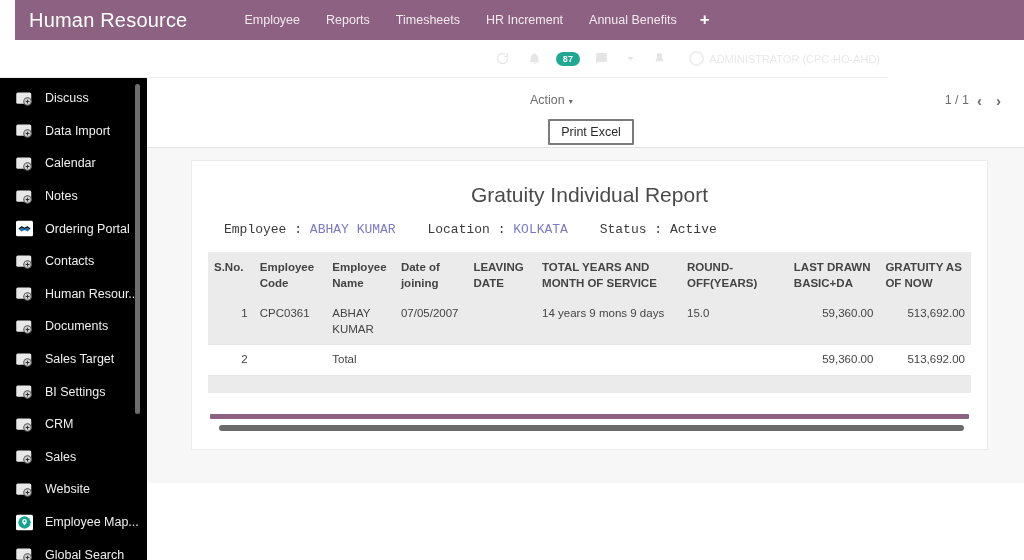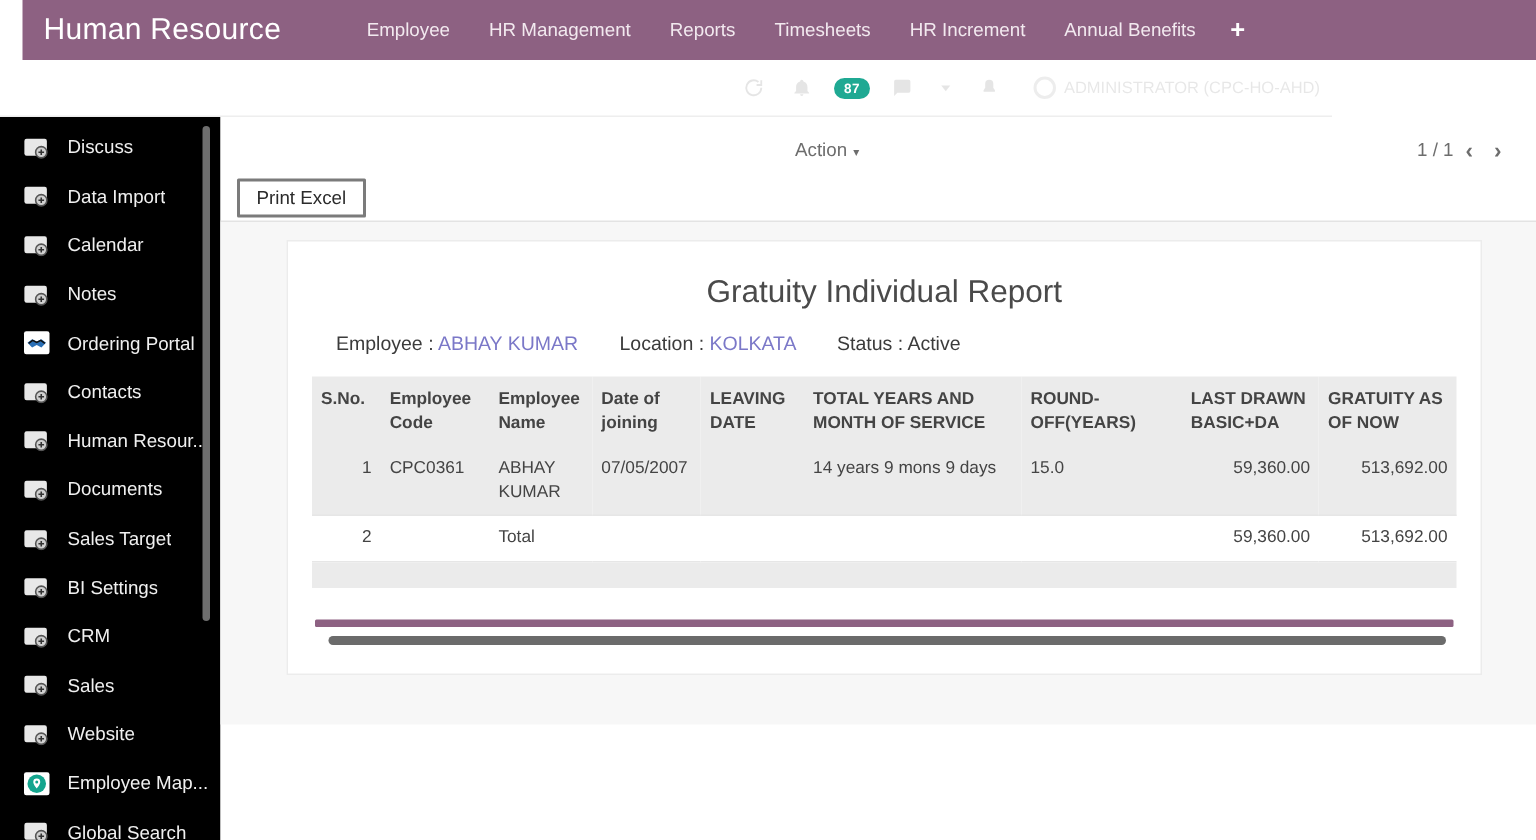--- a/index.html
+++ b/index.html
@@ -104,21 +104,21 @@
   #action-caret { font-size: 8px; margin-left: 4px; }
   #pager { margin-left: auto; display: flex; align-items: center; }
   #pager-count { font-size: 12.5px; color: #6d6d6d; margin-right: 1px; }
   .pager-arrow {
     font-size: 15px; color: #6d6d6d; cursor: pointer;
     padding: 0 7px; font-weight: 600;
   }
 
   #controlbar {
     height: 32px; border-bottom: 1px solid #e3e3e3;
-    display: flex; align-items: center; padding-left: 11px;
+    display: flex; align-items: center; padding-left: 11px; justify-content: center;
   }
   #print-excel-btn {
     background: #ffffff; border: 2px solid #7b7b7b;
     font-size: 12.5px; color: #2b2b2b; font-family: inherit;
     padding: 4px 11px; cursor: pointer; border-radius: 1px;
   }
 
   
   #report-scroll {
     height: 335px; background: #f7f7f7; padding: 12px 36px 0 44px;
@@ -129,21 +129,21 @@
     height: 290px; padding: 22px 16px 0 16px; position: relative;
   }
   #report-title {
     text-align: center; font-size: 21px; color: #4a4a4a;
     font-weight: 400; margin-bottom: 14px;
   }
   #report-meta {
     font-size: 13px; color: #3b3b3b; padding-left: 16px;
     margin-bottom: 15px; white-space: nowrap;
   }
-  .meta-group { margin-right: 24px; display: inline; }
+  .meta-group { margin-right: 24px; display: inline; font-family: Liberation Mono, monospace; }
   .meta-value-link { color: #7b78c8; }
   .meta-value { color: #3b3b3b; }
 
   
   #report-table {
     width: 100%; border-collapse: collapse; table-layout: fixed;
     font-size: 11.5px; color: #444;
   }
   #report-table thead th {
     background: #ebebeb; color: #444; font-weight: bold;
@@ -169,21 +169,20 @@
     margin: 6px 0 0 1.2%; border-radius: 4px; cursor: pointer;
   }
 </style>
 </head>
 <body>
 
 <div id="topbar">
   <div id="brand">Human Resource</div>
   <div id="topnav">
     <div class="topnav-item">Employee</div>
-    <div class="topnav-item">HR Management</div>
     <div class="topnav-item">Reports</div>
     <div class="topnav-item">Timesheets</div>
     <div class="topnav-item">HR Increment</div>
     <div class="topnav-item">Annual Benefits</div>
     <div id="plus-btn">+</div>
   </div>
 </div>
 
 <div id="sysbar">
   <span class="sys-icon">

